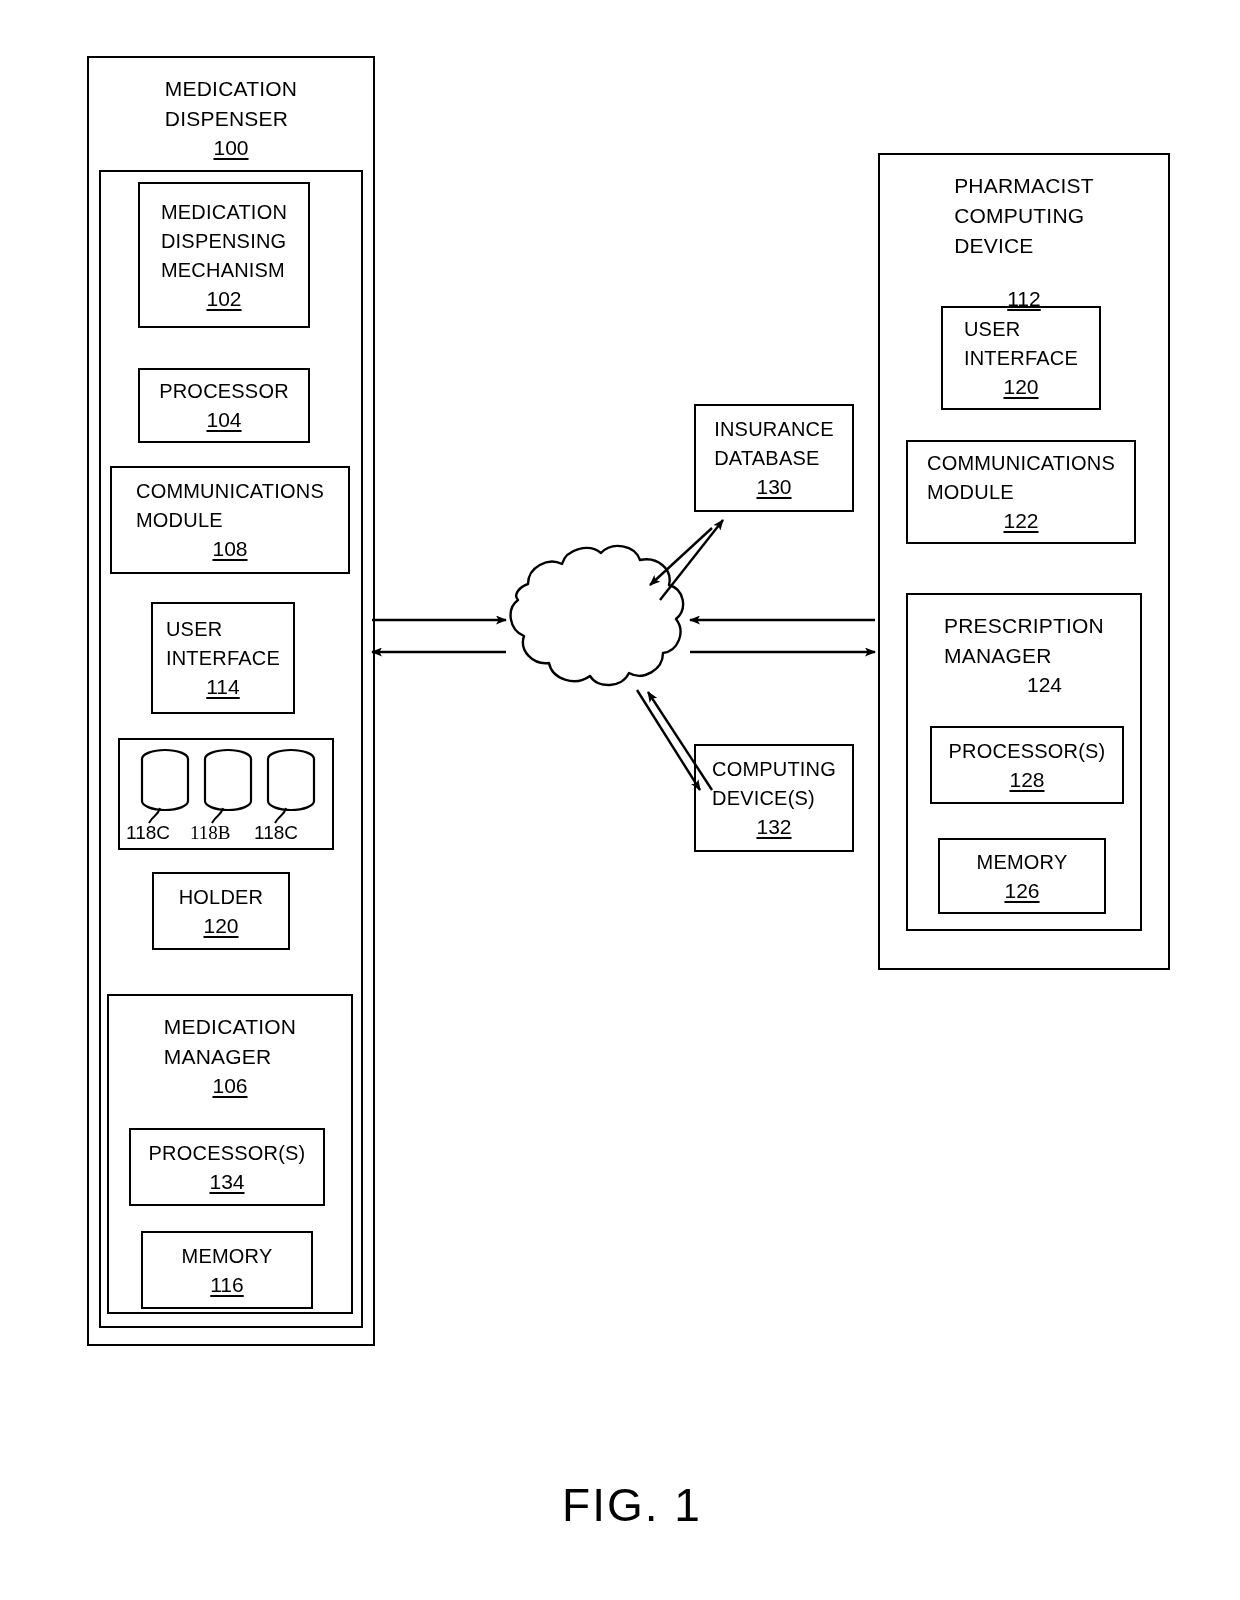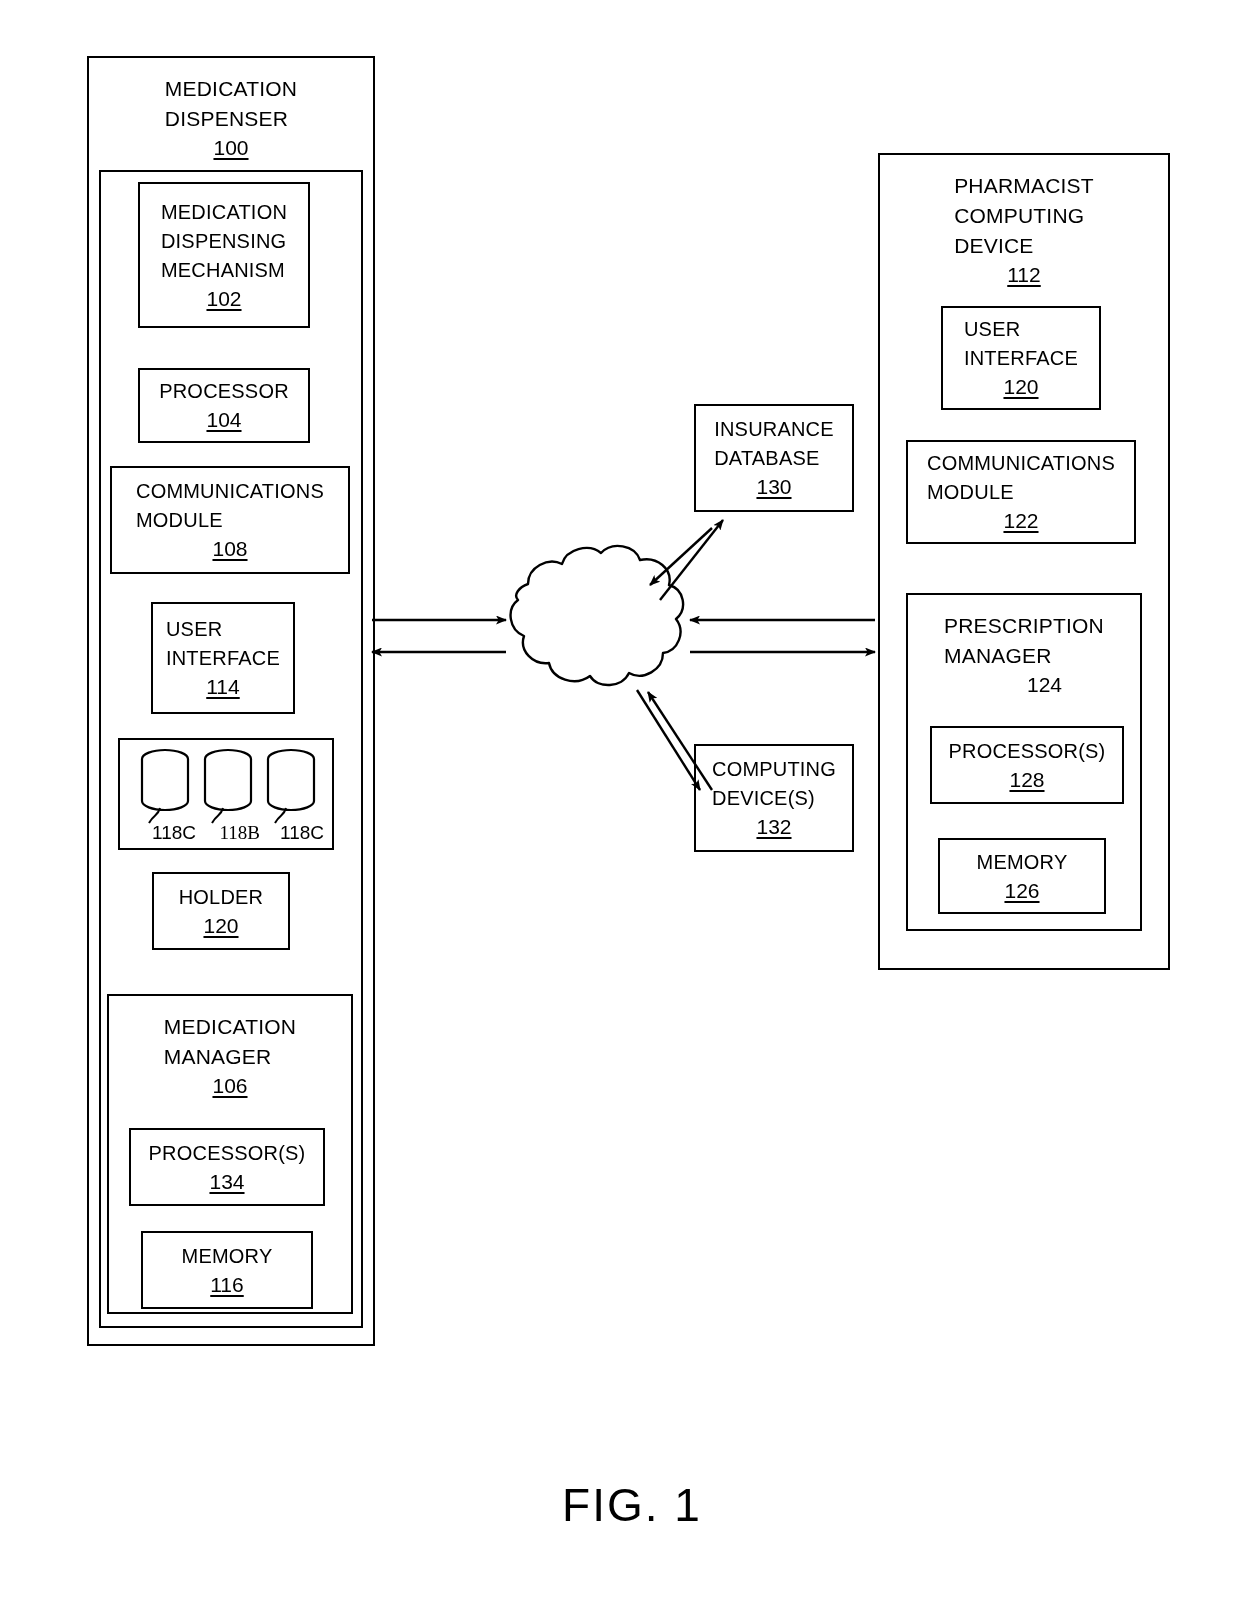--- a/index.html
+++ b/index.html
@@ -55,21 +55,21 @@
   }
 
   
   .vial {
     position: absolute;
   }
   .vial-label {
     position: absolute;
     font-size: 19px;
     line-height: 22px;
-    text-align: right;
+    text-align: left;
     width: 70px;
   }
 
   
   #overlay {
     position: absolute;
     left: 0; top: 0;
     width: 1240px;
     height: 1600px;
     pointer-events: none;
@@ -183,21 +183,21 @@
 
   <div class="box" style="left:694px; top:744px; width:160px; height:108px; justify-content:center;">
     <div class="lbl sm">COMPUTING
 DEVICE(S)</div>
     <div class="num">132</div>
   </div>
 
   <div class="cloud-text lbl" style="left:495px; top:605px;">INTERNET</div>
   <div class="cloud-text num" style="left:495px; top:637px;">110</div>
 
-  <div class="box thick container-title" style="left:878px; top:153px; width:292px; height:817px;">
+  <div class="box thick container-title" style="left:878px; top:153px; width:292px; height:817px;gap:24px;">
     <div class="lbl">PHARMACIST
 COMPUTING
 DEVICE</div>
     <div class="num">112</div>
   </div>
 
   <div class="box" style="left:941px; top:306px; width:160px; height:104px; justify-content:center;">
     <div class="lbl sm">USER
 INTERFACE</div>
     <div class="num">120</div>

